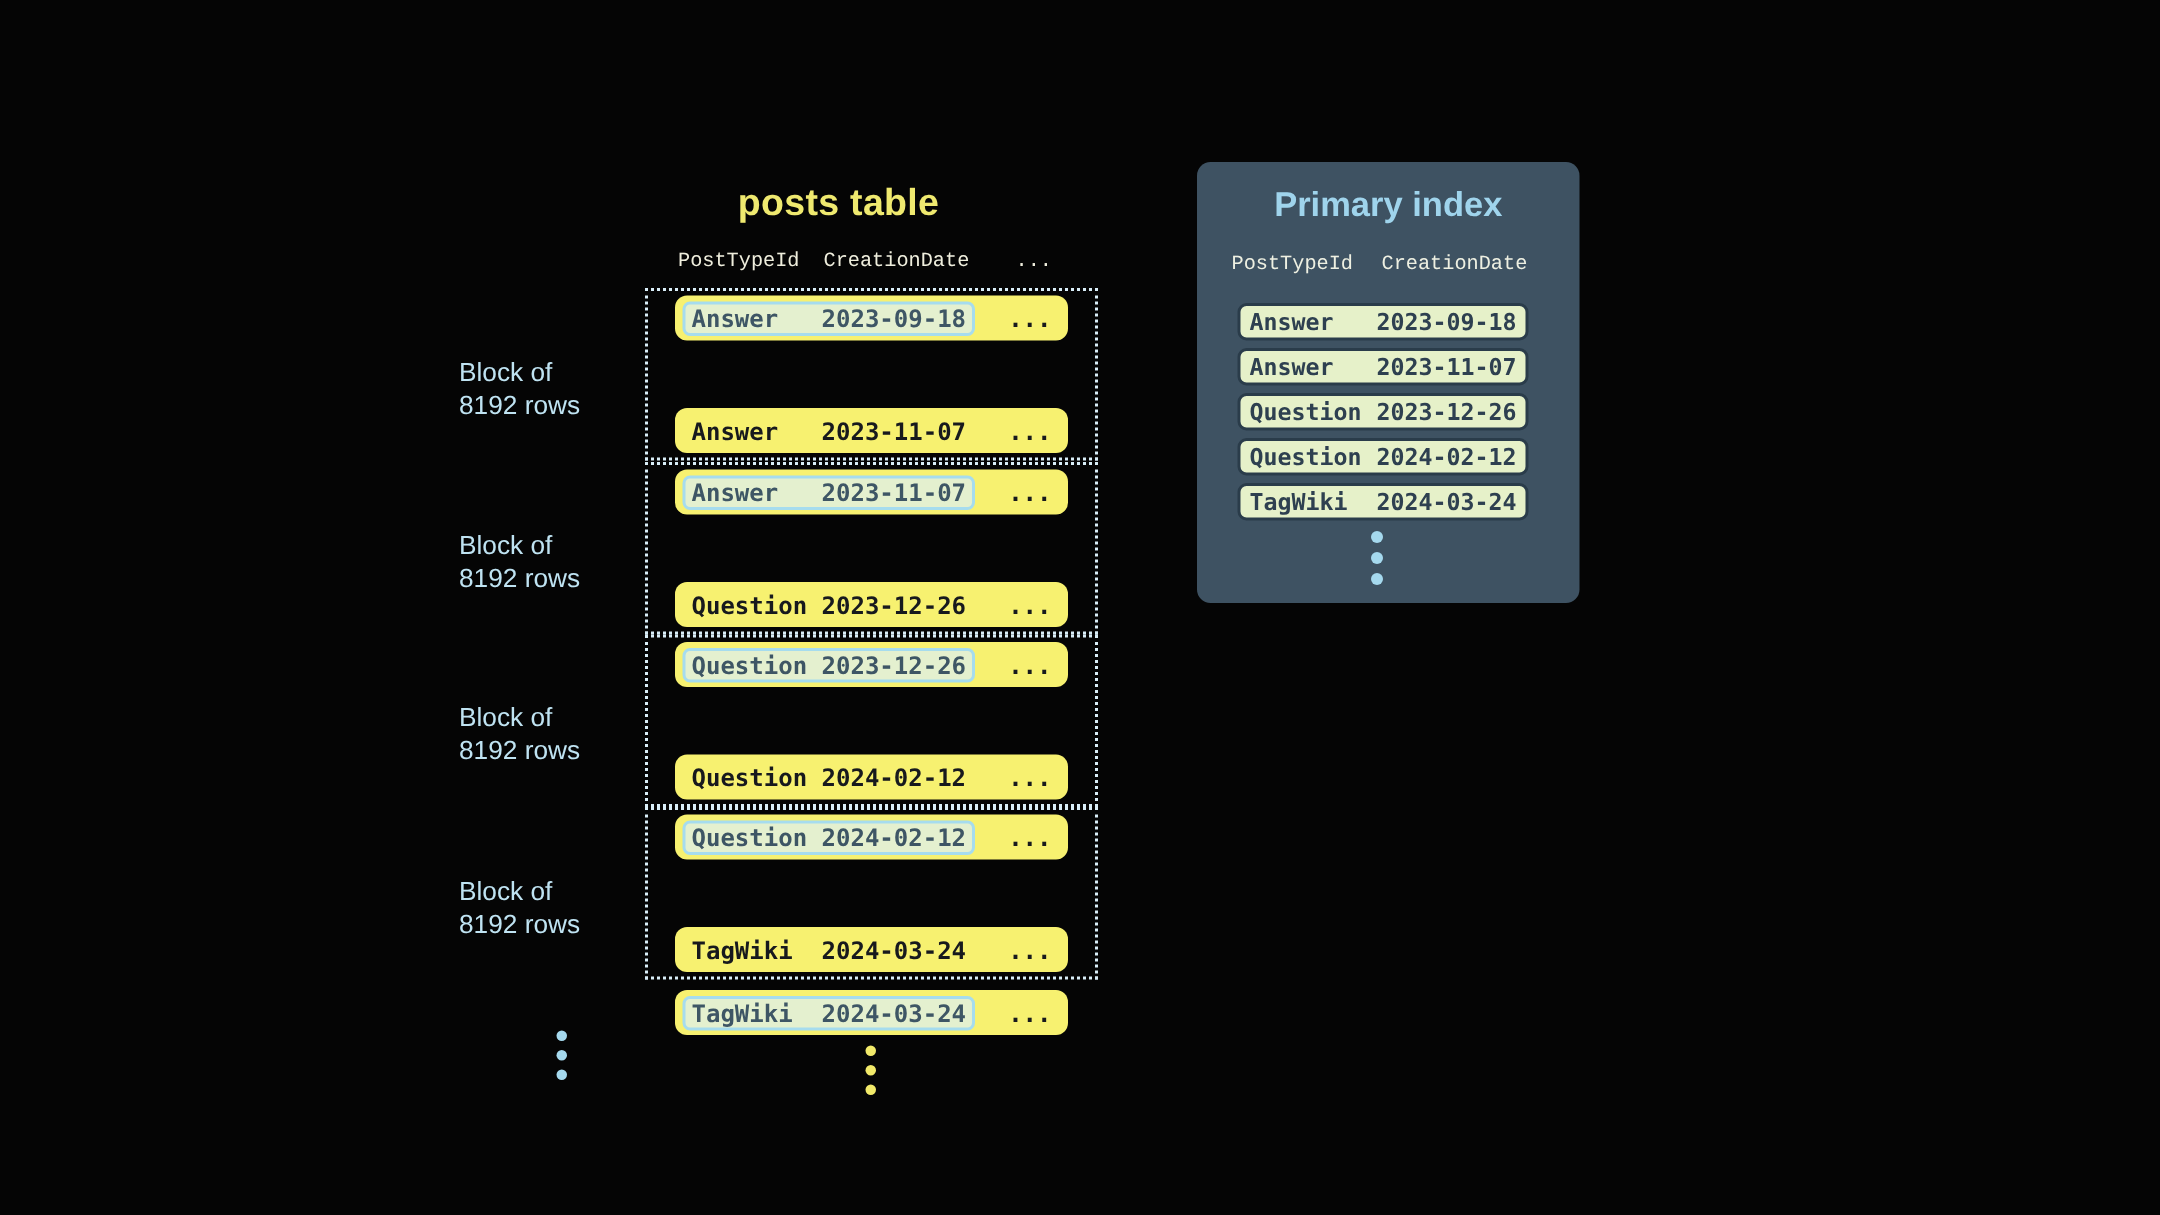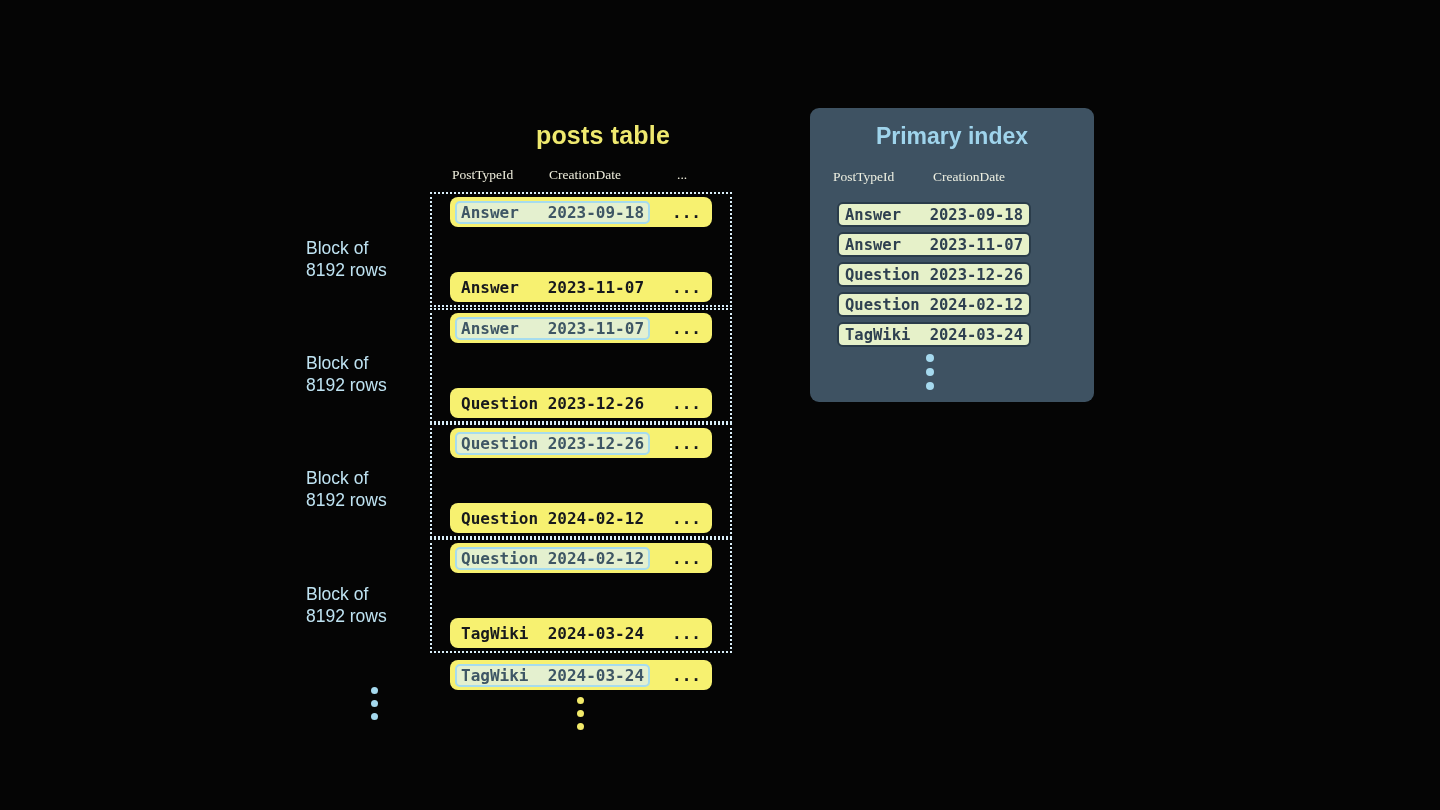--- a/index.html
+++ b/index.html
@@ -1,24 +1,24 @@
 <!DOCTYPE html>
 <html><head>
 <meta charset="utf-8">
 <style>
   html,body { margin:0; padding:0; background:#050505; }
   .stage {
     position:relative; width:1440px; height:810px; background:#050505;
     overflow:hidden; font-family:"Liberation Sans", sans-serif;
   }
-  .mono { font-family:Liberation Serif, serif; }
+  .mono { font-family:Liberation Mono, monospace; }
 
   
   .pt-title {
-    position:absolute; left:452px; top:121px; width:302px; text-align:center;
+    position:absolute; left:408px; top:121px; width:302px; text-align:center;
     color:#efe96f; font-size:25px; font-weight:600; letter-spacing:.2px;
   }
   .pt-header { position:absolute; left:430px; top:167px; width:302px; height:18px;
     font-size:13.5px; color:#efeedd; }
   .pt-header .h1 { position:absolute; left:22px; }
   .pt-header .h2 { position:absolute; left:119px; }
   .pt-header .h3 { position:absolute; left:247px; }
 
   .block {
     position:absolute; left:430px; width:302px; height:115px;
@@ -56,22 +56,22 @@
   .vdots { position:absolute; display:flex; flex-direction:column; gap:6px; }
   .vdots i { display:block; width:7px; height:7px; border-radius:50%; }
   .vdots.yellow i { background:#f2ea6a; }
   .vdots.blue i   { background:#a5d9ee; }
   .block .vdots { left:50%; transform:translateX(-50%); top:40px; }
   .vdots.table-bottom { left:577px; top:697px; }
   .vdots.blocks-bottom { left:371px; top:687px; }
 
   
   .panel {
-    position:absolute; left:798px; top:108px; width:284px; height:294px;
-    background:#3e5262; border-radius:9px;margin-left:12px;
+    position:absolute; left:798px; top:108px; width:255px; height:294px;
+    background:#3e5262; border-radius:9px;
   }
   .panel-title {
     position:absolute; top:15px; width:100%; text-align:center;
     color:#9fd4ec; font-size:23px; font-weight:600;
   }
   .panel-header { position:absolute; top:61px; width:100%; height:18px;
     font-size:13.5px; color:#eef0e2; }
   .panel-header .h1 { position:absolute; left:23px; }
   .panel-header .h2 { position:absolute; left:123px; }
   .idx-row {

